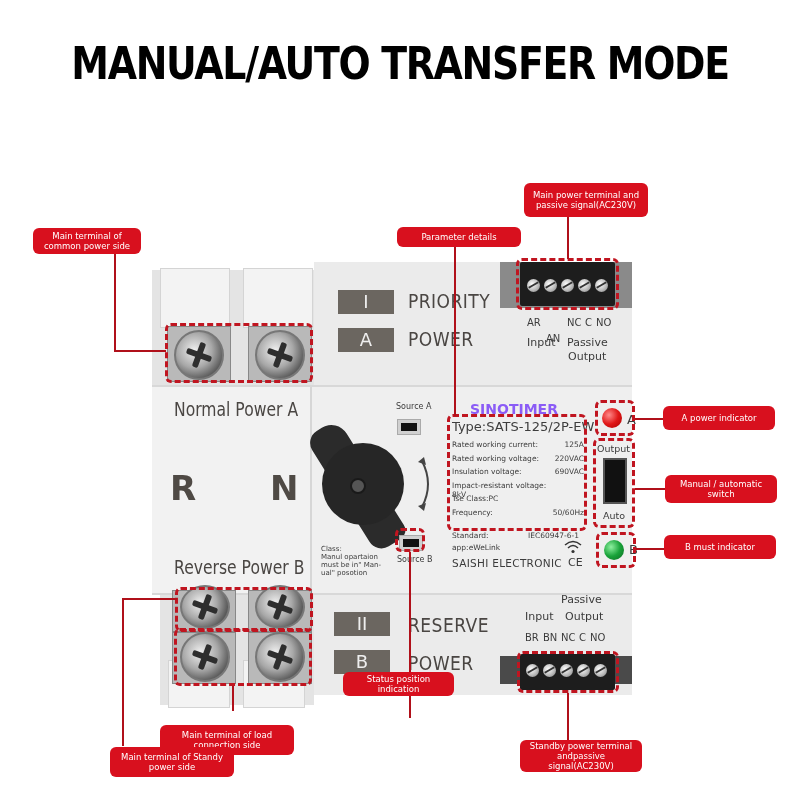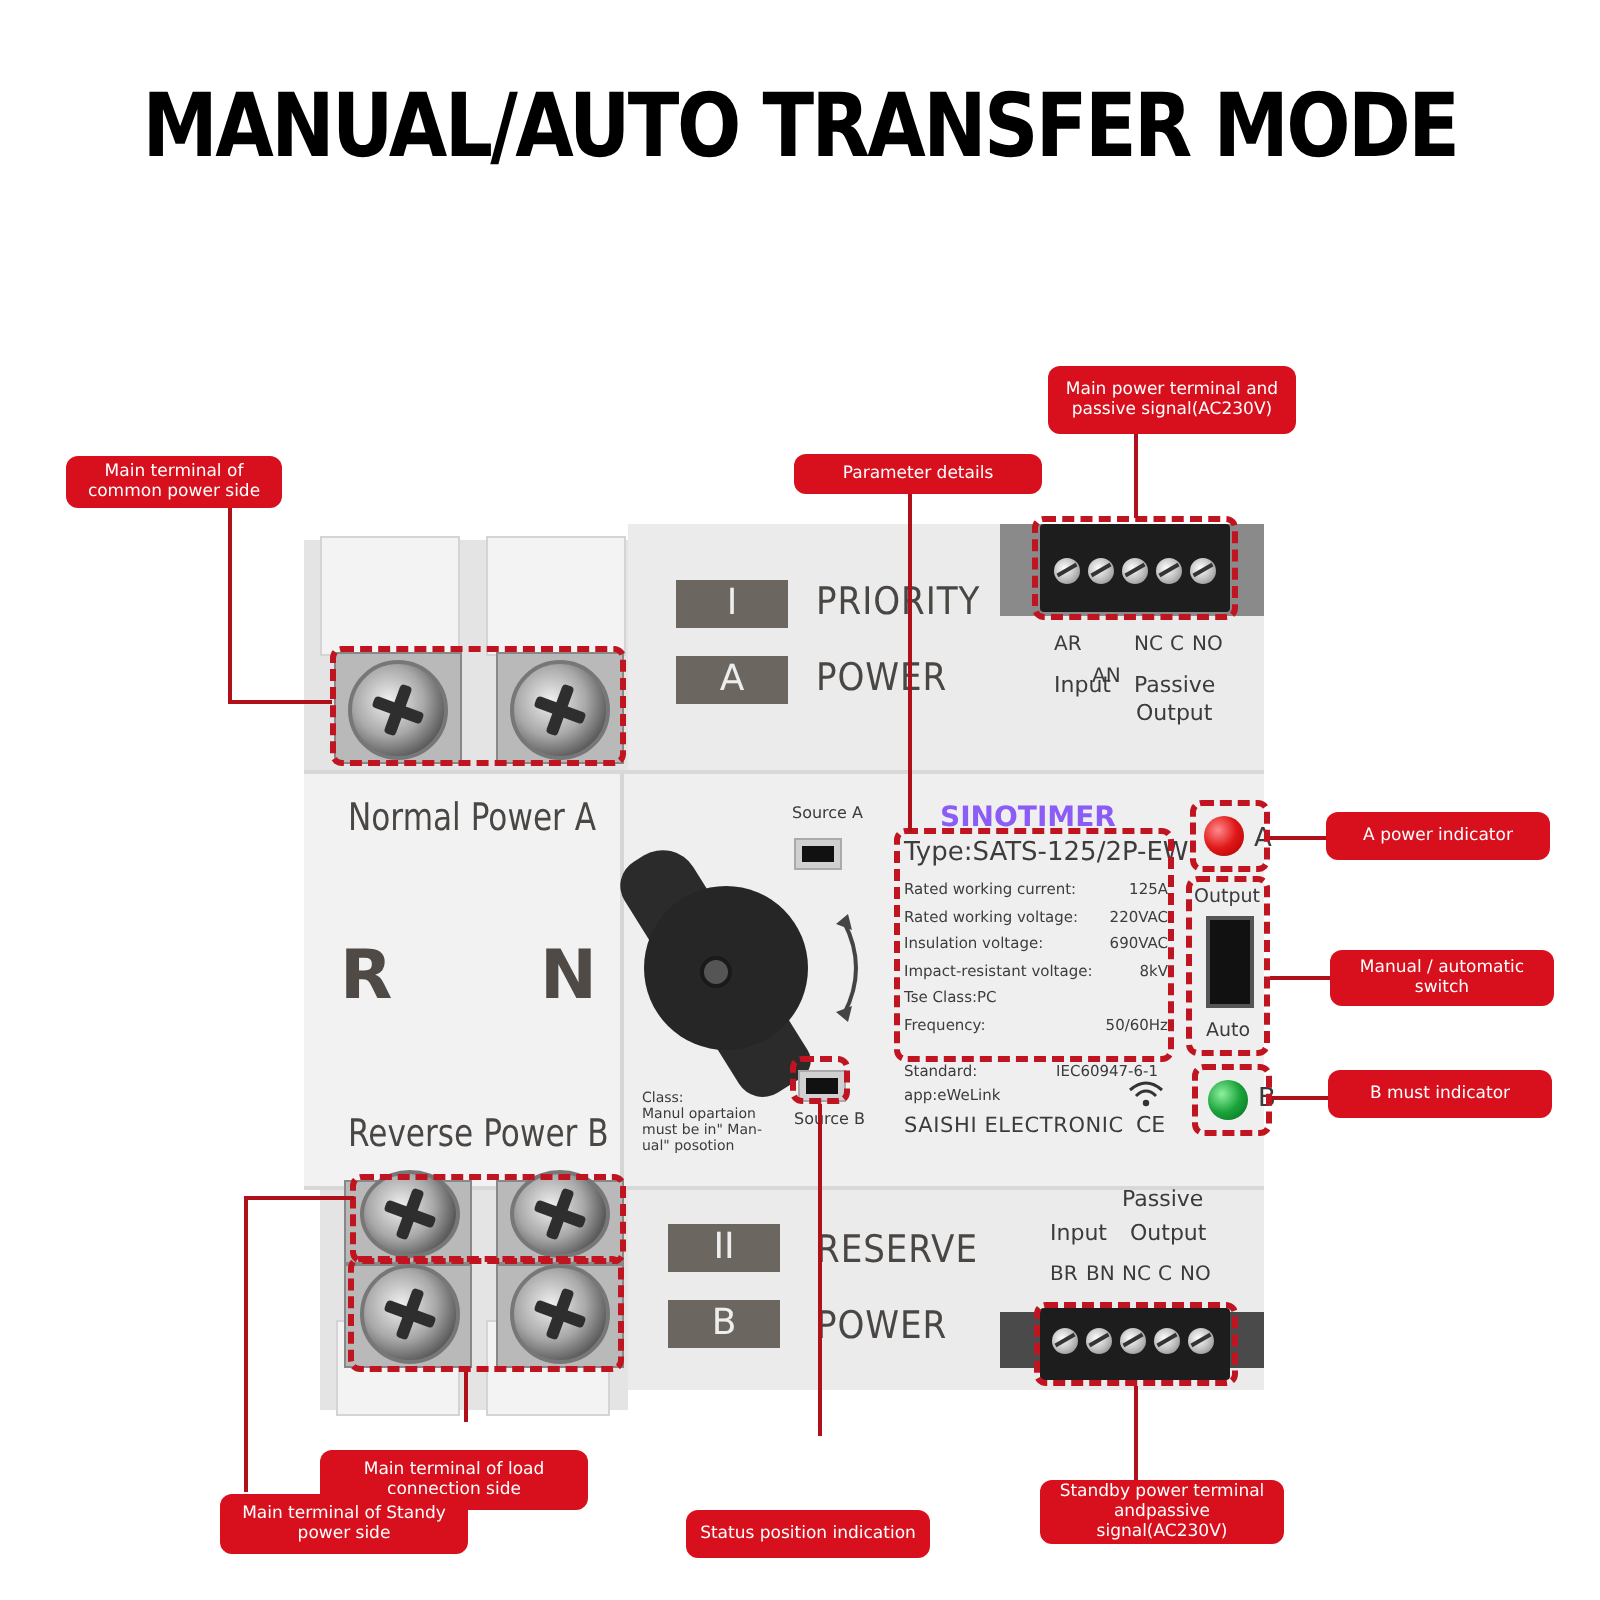--- a/index.html
+++ b/index.html
@@ -155,21 +155,21 @@
       <span>125A</span>
     </div>
   <div style="display:flex;justify-content:space-between;font-family:'DejaVu Sans',sans-serif;font-size:7.5px;color:#3d3d3d;height:13.5px;">
       <span>Rated working voltage:</span>
       <span>220VAC</span>
     </div>
   <div style="display:flex;justify-content:space-between;font-family:'DejaVu Sans',sans-serif;font-size:7.5px;color:#3d3d3d;height:13.5px;">
       <span>Insulation voltage:</span>
       <span>690VAC</span>
     </div>
-  <div style="display:flex;justify-content:space-between;font-family:'DejaVu Sans',sans-serif;font-size:7.5px;color:#3d3d3d;height:13.5px;">
+  <div style="display:flex;justify-content:space-between;font-family:'DejaVu Sans',sans-serif;font-size:7.5px;color:#3d3d3d;height:13.5px;flex-direction:column;">
       <span>Impact-resistant voltage:</span>
       <span>8kV</span>
     </div>
   <div style="display:flex;justify-content:flex-start;font-family:'DejaVu Sans',sans-serif;font-size:7.5px;color:#3d3d3d;height:13.5px;">
       <span>Tse Class:</span>
       <span>PC</span>
     </div>
   <div style="display:flex;justify-content:space-between;font-family:'DejaVu Sans',sans-serif;font-size:7.5px;color:#3d3d3d;height:13.5px;">
       <span>Frequency:</span>
       <span>50/60Hz</span>
@@ -240,15 +240,15 @@
 <div class="line" style="left:122px;top:598px;width:55px;height:2px;"></div>
 <div class="line" style="left:567px;top:693px;width:2px;height:48px;"></div>
 
 <div class="callout" style="left:524px;top:183px;width:124px;height:34px;">Main power terminal and passive signal(AC230V)</div>
 <div class="callout" style="left:33px;top:228px;width:108px;height:26px;">Main terminal of common power side</div>
 <div class="callout" style="left:397px;top:227px;width:124px;height:20px;">Parameter details</div>
 <div class="callout" style="left:663px;top:406px;width:112px;height:24px;">A power indicator</div>
 <div class="callout" style="left:665px;top:475px;width:112px;height:28px;">Manual / automatic switch</div>
 <div class="callout" style="left:664px;top:535px;width:112px;height:24px;">B must indicator</div>
 <div class="callout" style="left:160px;top:709px;width:134px;height:30px;margin-top:16px;">Main terminal of load connection side</div>
-<div class="callout" style="left:343px;top:755px;width:122px;height:24px;">Status position indication</div>
+<div class="callout" style="left:343px;top:672px;width:111px;height:24px;">Status position indication</div>
 <div class="callout" style="left:110px;top:747px;width:124px;height:30px;">Main terminal of Standy power side</div>
 <div class="callout" style="left:520px;top:740px;width:122px;height:32px;">Standby power terminal andpassive signal(AC230V)</div>
 
 </body></html>

